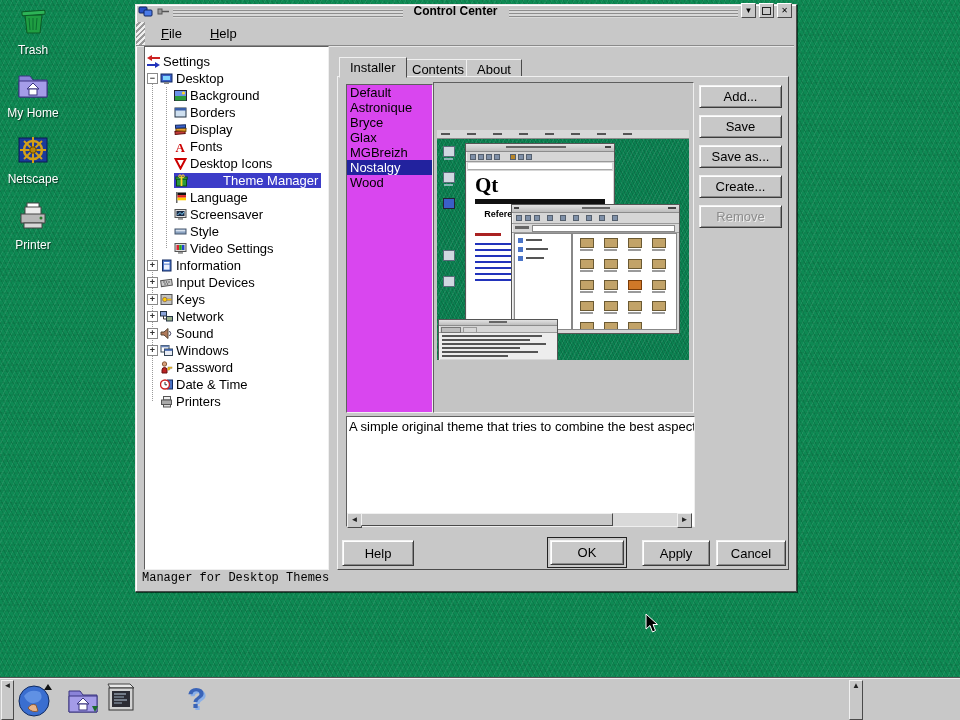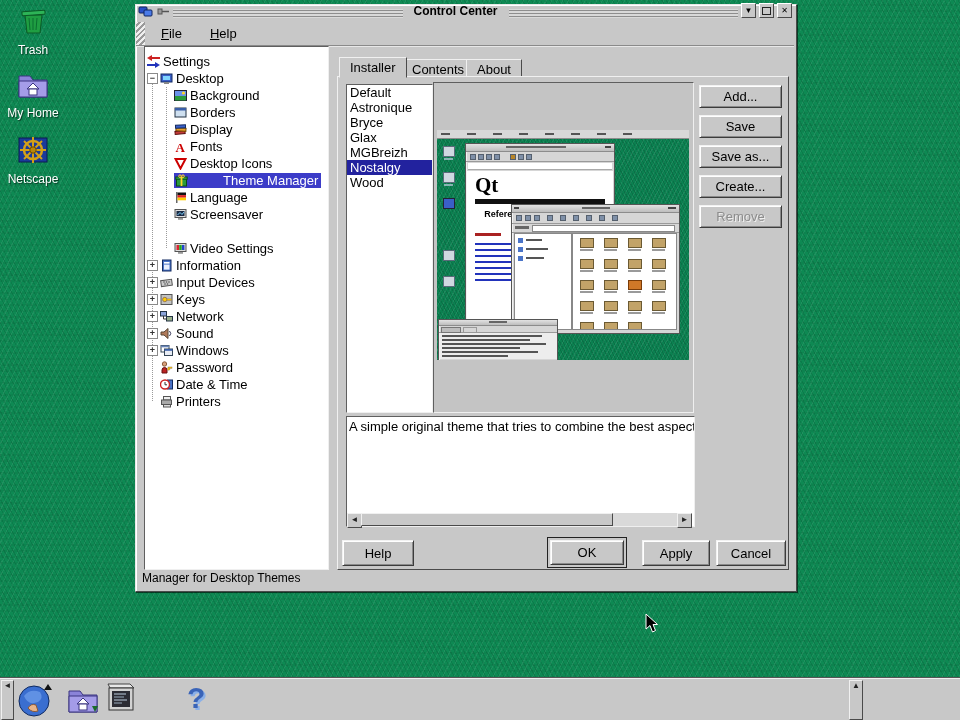--- a/index.html
+++ b/index.html
@@ -39,21 +39,21 @@
         font-size:9px;line-height:8px;text-align:center;font-weight:bold;color:#333;}
   .tin{display:inline-flex;align-items:center;white-space:nowrap;}
   .tic{width:13px;height:13px;flex:none;margin-right:3px;}
   .tsel{background:#3c3cc8;color:#fff;padding:0 3px 0 1px;display:inline-flex;align-items:center;gap:32px;}
   .dot{position:absolute;border-left:1px dotted #9a9a9a;width:0;}
   
   .tab{position:absolute;height:20px;background:#c8c8c8;border:1px solid;border-color:#f0f0f0 #4a4a4a #c8c8c8 #f0f0f0;
        font-size:13px;display:flex;align-items:center;padding:0 10px;box-sizing:border-box;}
   .tabframe{left:201px;top:71px;width:450px;height:492px;background:#c8c8c8;
        border:1px solid;border-color:#f0f0f0 #4a4a4a #4a4a4a #f0f0f0;}
-  .list{position:absolute;left:8px;top:7px;width:85px;height:327px;background:#ffffff;font-size:13px;overflow:hidden;}
+  .list{position:absolute;left:8px;top:7px;width:85px;height:327px;background:#d946ef;font-size:13px;overflow:hidden;}
   .li{height:15px;line-height:15px;padding-left:3px;white-space:nowrap;}
   .li.sel{background:#22229e;color:#fff;}
   .pvpanel{position:absolute;left:95px;top:5px;width:259px;height:329px;background:#c4c4c4;}
   
   .pv{position:absolute;left:3px;top:47px;width:252px;height:230px;overflow:hidden;
       background-color:#0b8050;
       background-image:repeating-linear-gradient(63deg, rgba(0,0,0,.12) 0 1px, transparent 1px 3px),
                        repeating-linear-gradient(-63deg, rgba(255,255,255,.08) 0 1px, transparent 1px 4px);}
   .pvmenu{position:absolute;left:0;top:0;width:252px;height:8px;background:#d8d8d8;border-bottom:1px solid #8c8c8c;}
   .pvmenu i{position:absolute;left:4px;top:3px;width:200px;height:2px;
@@ -115,20 +115,30 @@
       <g stroke="#d4a017" stroke-width="2">
         <line x1="16" y1="3" x2="16" y2="29"></line>
           <line x1="3" y1="16" x2="29" y2="16"></line>
         <line x1="7" y1="7" x2="25" y2="25"></line>
           <line x1="25" y1="7" x2="7" y2="25"></line>
       </g>
       <circle cx="16" cy="16" r="3.2" fill="#b8860b" stroke="#6e4a00"></circle>
     </svg>
     <div class="dlabel">Netscape</div>
   </div>
+  <div class="dicon" style="left:0;top:200px;">
+    <svg width="32" height="32" viewBox="0 0 32 32">
+      <rect x="10" y="3" width="12" height="5" fill="#fff" stroke="#444"></rect>
+      <rect x="8" y="7" width="16" height="8" fill="#ececec" stroke="#444"></rect>
+      <rect x="4" y="14" width="24" height="9" fill="#b9b9b9" stroke="#444"></rect>
+      <rect x="7" y="23" width="18" height="5" fill="#d8d8d8" stroke="#444"></rect>
+      <circle cx="24" cy="18" r="1.5" fill="#2a7a2a"></circle>
+    </svg>
+    <div class="dlabel">Printer</div>
+  </div>
 
   <div class="abs win">
 
     <div class="abs tbar">
       <svg width="15" height="13" viewBox="0 0 15 13">
         <rect x="1" y="2" width="8" height="6" rx="1" fill="#2a50c8" stroke="#10245e"></rect>
         <rect x="6" y="5" width="8" height="6" rx="1" fill="#4a7ae8" stroke="#10245e"></rect>
       </svg>
       <svg width="14" height="13" viewBox="0 0 14 13">
         <rect x="2" y="4" width="4" height="5" fill="#9a9a9a" stroke="#555"></rect>
@@ -260,20 +270,29 @@
           <svg class="tic" viewBox="0 0 13 13">
             <rect x="1" y="1.5" width="11" height="8" fill="#ddd" stroke="#555"></rect>
             <rect x="2.5" y="3" width="8" height="5" fill="#1a2a44"></rect>
               <path d="M3.5 7 L6 4.5 L8 6.5 L10 4" stroke="#7fd4ff" fill="none"></path>
             <rect x="4" y="10" width="5" height="1.8" fill="#999"></rect>
           </svg>
           <span>Screensaver</span>
         </span>
       </div>
 
+      <div class="trow" style="top:176px;">
+        <span class="tin" style="margin-left:29px;">
+          <svg class="tic" viewBox="0 0 13 13">
+            <rect x="1" y="4" width="11" height="5" fill="#8aa2c0" stroke="#44546a"></rect>
+              <rect x="1.8" y="4.8" width="9.4" height="1.6" fill="#d8e2ee"></rect>
+          </svg>
+          <span>Style</span>
+        </span>
+      </div>
 
       <div class="trow" style="top:193px;">
         <span class="tin" style="margin-left:29px;">
           <svg class="tic" viewBox="0 0 13 13">
             <rect x="1" y="1.5" width="11" height="8" fill="#ddd" stroke="#555"></rect>
             <rect x="2.5" y="3" width="2.5" height="5" fill="#d23"></rect>
               <rect x="5.2" y="3" width="2.5" height="5" fill="#2a2"></rect>
               <rect x="7.9" y="3" width="2.5" height="5" fill="#24c"></rect>
             <rect x="4" y="10" width="5" height="1.8" fill="#999"></rect>
           </svg>
@@ -547,21 +566,21 @@
           </div>
       </div>
       <div class="btn" style="left:304px;top:463px;width:66px;height:24px;align-items:center;">
           <span>Apply</span>
         </div>
       <div class="btn" style="left:378px;top:463px;width:68px;height:24px;">
           <span>Cancel</span>
         </div>
     </div>
 
-    <div class="abs statusline" style="left:6px;top:566px;">Manager for Desktop Themes</div>
+    <div class="abs statusline" style="left:6px;top:566px;font-family:Liberation Mono, monospace;">Manager for Desktop Themes</div>
   </div>
 
   <div class="abs taskbar">
     <div class="hideb" style="left:1px;">◄</div>
 
     <svg class="tkico" style="left:16px;" width="38" height="36" viewBox="0 0 38 36">
       <circle cx="18" cy="19" r="15" fill="#3a6ed0" stroke="#102a60"></circle>
       <path d="M8 14 q6 -8 16 -4 q4 6 -2 10 q-10 4 -14 -6z" fill="#6a9ae8" opacity="0.8"></path>
       <path d="M12 26 q4 5 10 3 l-2 -6 q-5 -2 -8 3z" fill="#e8b48a" stroke="#8a5a3a"></path>
       <polygon points="28,8 36,8 32,2" fill="#111"></polygon>

